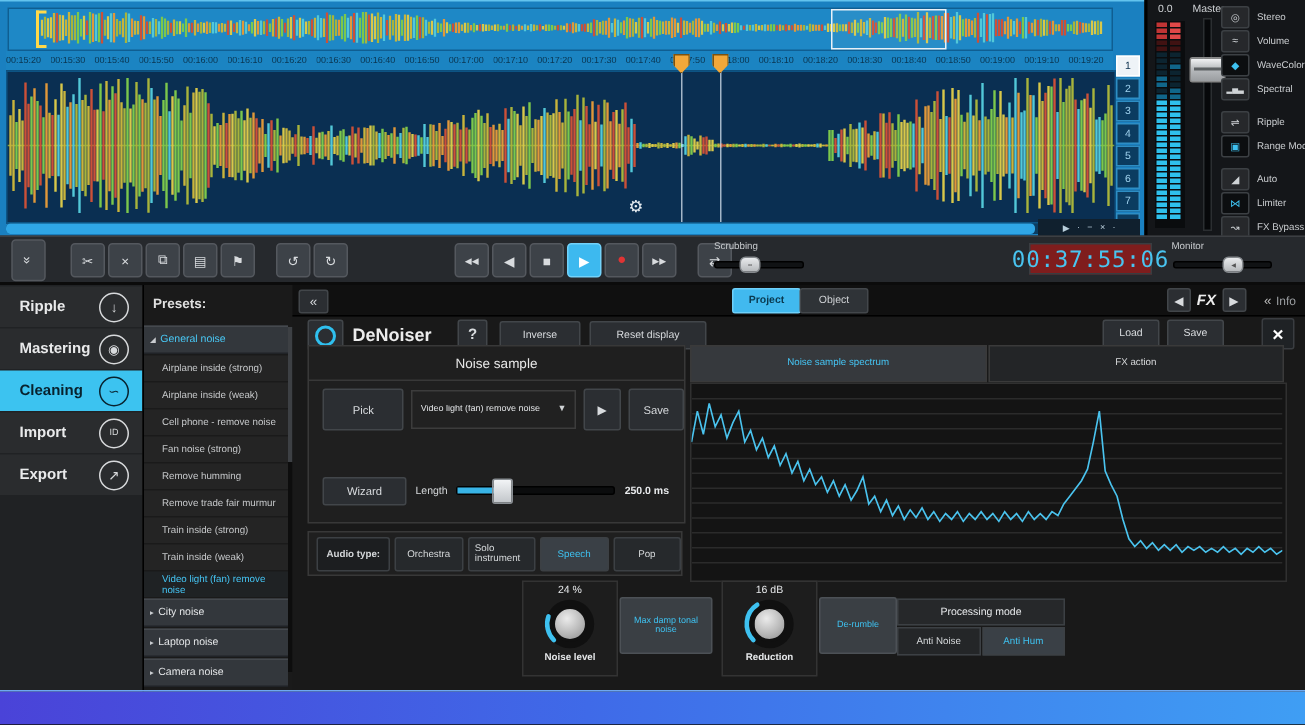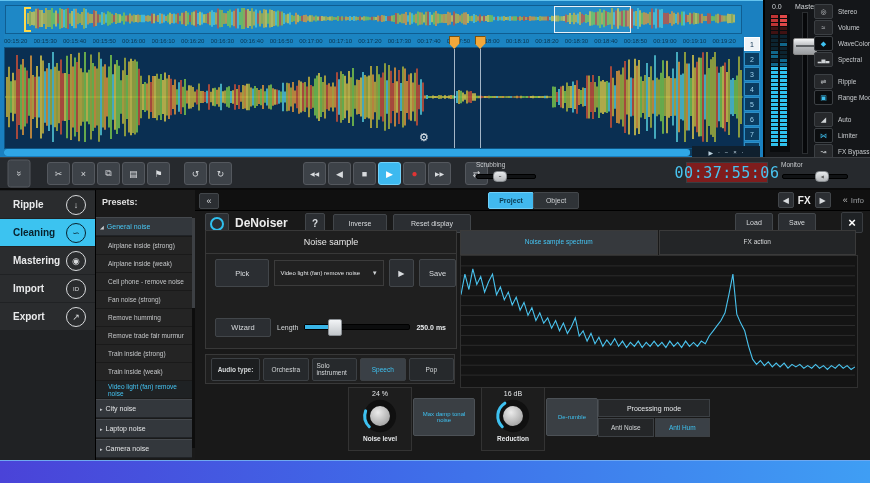--- a/index.html
+++ b/index.html
@@ -89,21 +89,21 @@
   
   #denoiser{position:absolute;left:195px;top:0;width:675px;height:272px;background:#191919;}
   #dn-topstrip{position:absolute;left:0;top:0;width:675px;height:20px;background:#101010;border-bottom:1px solid #000;}
   .sm-btn{background:#2b2e32;border:1px solid #42464a;border-radius:2px;color:#d8dbde;display:flex;align-items:center;justify-content:center;}
   #collapse-btn{position:absolute;left:4px;top:3px;width:18px;height:14px;font-size:9px;}
   .dn-tab{position:absolute;top:2px;width:44px;height:15px;font-size:7px;display:flex;align-items:center;justify-content:center;
           background:#2f3337;border:1px solid #43474b;color:#cfd2d5;border-radius:2px;}
   .dn-tab.on{background:#41b9ef;color:#0a3a50;font-weight:bold;border-color:#6fd0fa;}
   #fx-cluster{position:absolute;right:6px;top:2px;display:flex;align-items:center;gap:4px;}
   #fx-cluster .arr{width:14px;height:14px;font-size:8px;}
-  #fx-label{font-size:10px;font-weight:bold;color:#eee;}
+  #fx-label{font-size:10px;font-weight:bold;color:#eee;font-style:italic;}
   #info-wrap{display:flex;align-items:center;gap:3px;margin-left:8px;}
   #info-collapse{font-size:9px;color:#bbb;}
   #info-label{font-size:8px;color:#9a9da0;}
   #dn-header{position:absolute;left:0;top:20px;width:675px;height:26px;}
   #power-btn{position:absolute;left:10px;top:3px;width:22px;height:19px;}
   #power-ring{width:10px;height:10px;border:2px solid #2fc0ef;border-radius:50%;}
   #dn-title{position:absolute;left:40px;top:6px;font-size:12px;font-weight:bold;color:#ececec;}
   #help-btn{position:absolute;left:110px;top:3px;width:18px;height:18px;font-size:10px;font-weight:bold;}
   #inverse-btn{position:absolute;left:138px;top:4px;width:52px;height:17px;font-size:7px;}
   #reset-btn{position:absolute;left:198px;top:4px;width:76px;height:17px;font-size:7px;}
@@ -1106,27 +1106,27 @@
       <div class="hnd" style="left: calc(60% - 6px);">◀</div>
     </div>
   </div>
 
   <div id="lower">
     <div id="sidebar">
         <div class="sb-item">
           <span class="lb">Ripple</span>
           <div class="sb-ic">↓</div>
         </div>
+        <div class="sb-item">
+          <span class="lb">Mastering</span>
+          <div class="sb-ic">◉</div>
+        </div>
         <div class="sb-item on">
           <span class="lb">Cleaning</span>
           <div class="sb-ic">∽</div>
-        </div>
-        <div class="sb-item">
-          <span class="lb">Mastering</span>
-          <div class="sb-ic">◉</div>
         </div>
         <div class="sb-item">
           <span class="lb">Import</span>
           <div class="sb-ic" style="font-size: 6px;">ID</div>
         </div>
         <div class="sb-item">
           <span class="lb">Export</span>
           <div class="sb-ic">↗</div>
         </div>
       </div>

